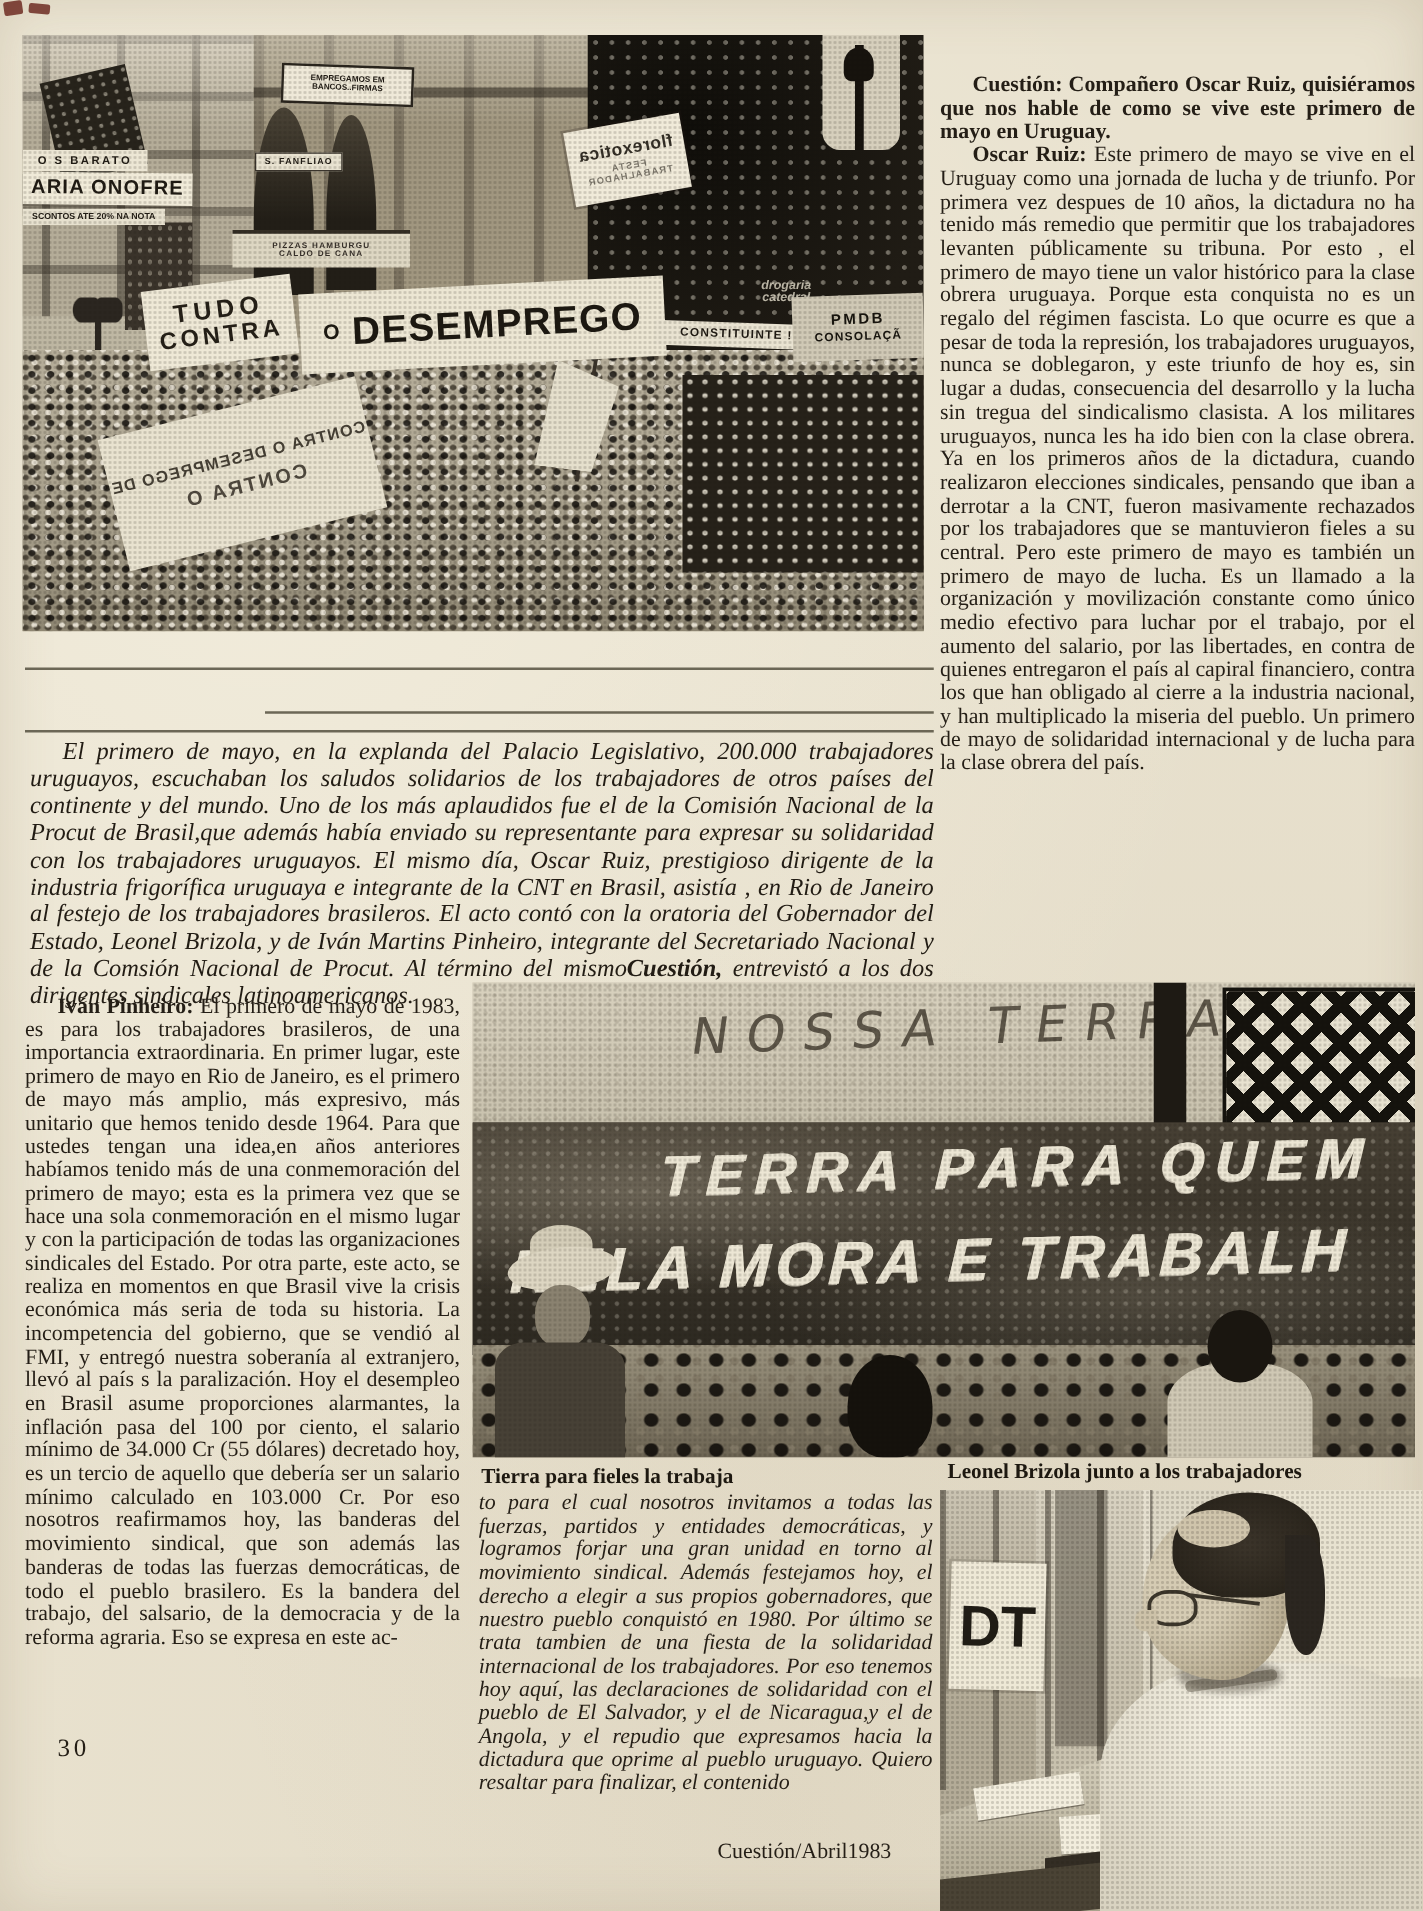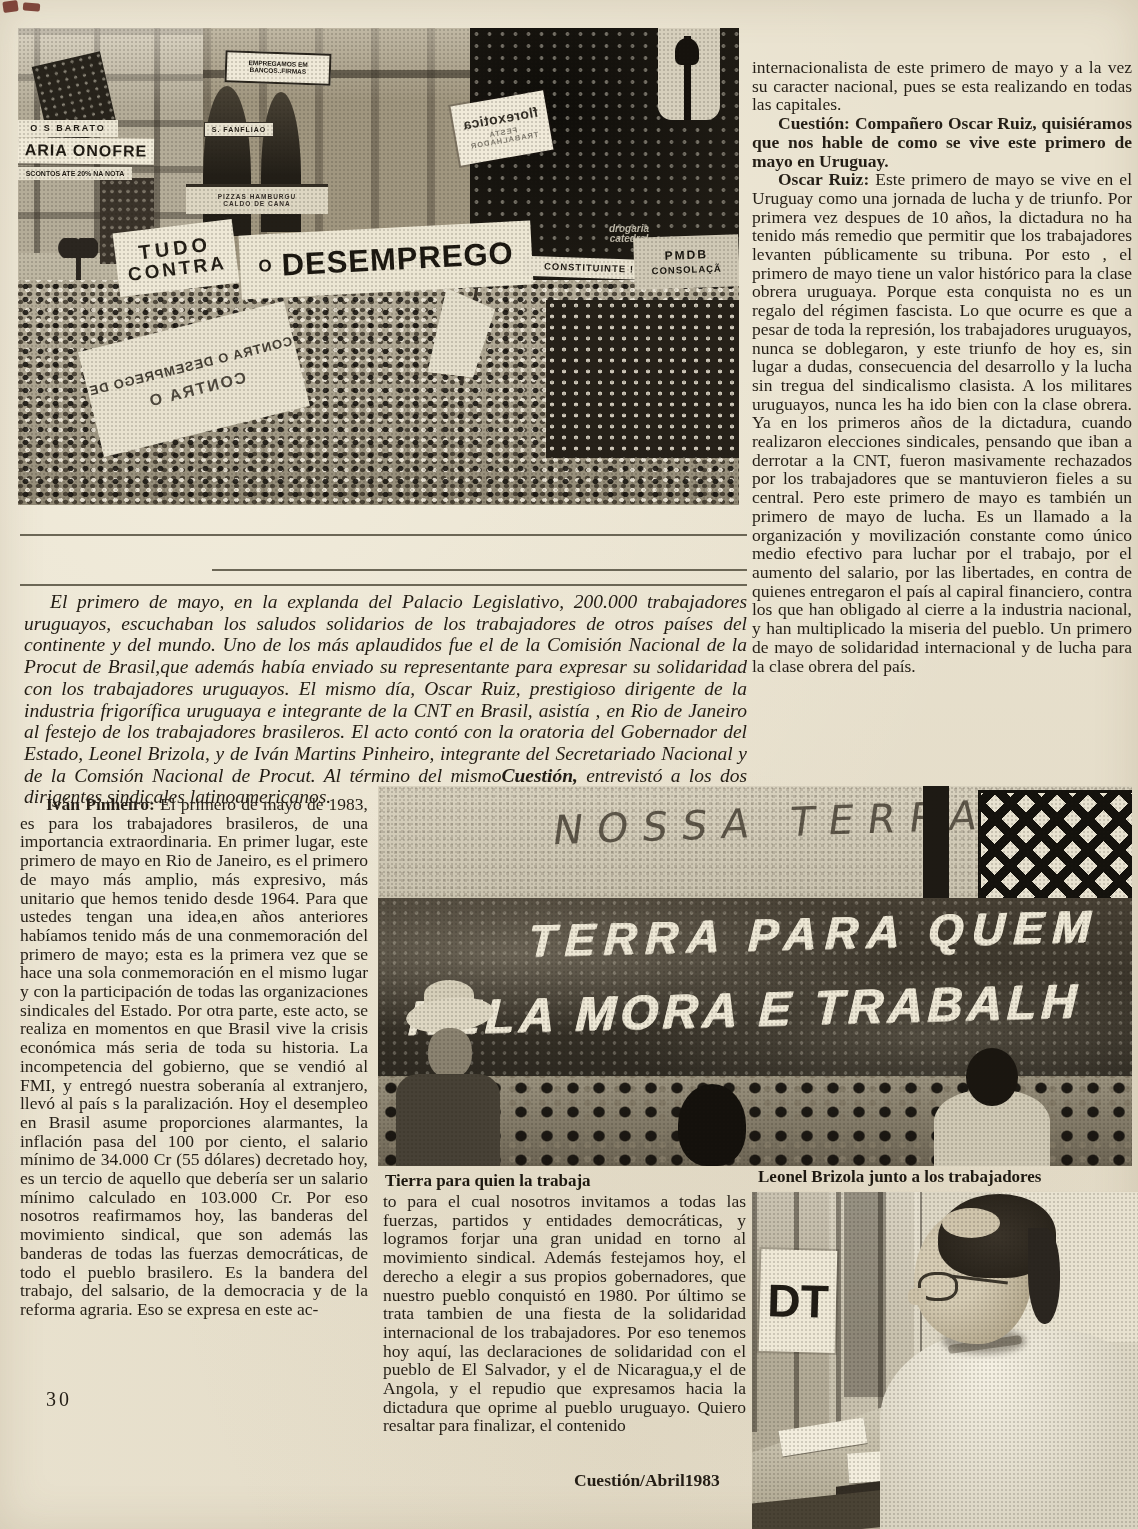--- a/index.html
+++ b/index.html
@@ -108,24 +108,24 @@
   #rule2{left:20px;top:584px;width:727px;height:2px;}
   #headline{left:20px;top:533px;margin:0;font-size:56px;font-weight:800;letter-spacing:0;color:#16110b;line-height:1;}
   
   .col{position:absolute;text-align:justify;font-size:17.5px;line-height:18.7px;color:#241e16;}
   .col p{margin:0;}
   .indent{text-indent:26px;}
   .boldp{font-weight:bold;}
   .lbl{font-weight:bold;}
   #intro{left:24px;top:591px;width:723px;font-size:19.5px;line-height:21.7px;font-style:italic;text-align:justify;text-indent:26px;color:#221c14;margin:0;position:absolute;}
   #colLeft{left:20px;top:795px;width:348px;}
-  #colMid{left:383px;top:1192px;width:363px;}
+  #colMid{left:383px;top:1192px;width:363px;font-style:italic;}
   #colRight{left:752px;top:58px;width:380px;}
   #pageNum{position:absolute;left:46px;top:1388px;font-size:20px;letter-spacing:3px;}
-  #credit{position:absolute;left:574px;top:1470px;font-size:17.5px;font-weight:bold;}
+  #credit{position:absolute;left:574px;top:1470px;font-size:17.5px;font-weight:normal;}
   
   #midPhoto{left:378px;top:786px;width:754px;height:380px;background:#cfc8b5;}
   .mp-wall{left:0;top:0;width:754px;height:150px;
     background:linear-gradient(180deg,#d8d1be,#c4bda9);
     background-image:radial-gradient(rgba(70,60,46,.18) 1.4px,transparent 2px),linear-gradient(180deg,#d8d1be,#c4bda9);
     background-size:7px 7px,100% 100%;}
   .mp-graffiti{left:175px;top:12px;width:520px;font-family:"DejaVu Sans",sans-serif;font-size:40px;
     color:rgba(48,41,31,.72);letter-spacing:14px;transform:rotate(-2deg) skewX(-10deg);white-space:nowrap;}
   .mp-flag{left:600px;top:4px;width:152px;height:112px;border:3px solid #14120d;
     background-color:#e8e2d0;
@@ -261,21 +261,20 @@
   <div class="rule" id="ruleMid"></div>
   <div class="rule" id="rule2"></div>
 
   <p id="intro"><span>El primero de mayo, en la explanda del Palacio Legislativo, 200.000 trabajadores uruguayos, escuchaban los saludos solidarios de los trabajadores de otros países del continente y del mundo. Uno de los más aplaudidos fue el de la Comisión Nacional de la Procut de Brasil,que además había enviado su representante para expresar su solidaridad con los trabajadores uruguayos. El mismo día, Oscar Ruiz, prestigioso dirigente de la industria frigorífica uruguaya e integrante de la CNT en Brasil, asistía , en Rio de Janeiro al festejo de los trabajadores brasileros. El acto contó con la oratoria del Gobernador del Estado, Leonel Brizola, y de Iván Martins Pinheiro, integrante del Secretariado Nacional y de la Comsión Nacional de Procut. Al término del mismo</span><b>Cuestión,</b><span> entrevistó a los dos dirigentes sindicales latinoamericanos.</span></p>
 
   <div class="col" id="colLeft">
     <p class="indent"><span class="lbl">Iván Pinheiro:</span><span> El primero de mayo de 1983, es para los trabajadores brasileros, de una importancia extraordinaria. En primer lugar, este primero de mayo en Rio de Janeiro, es el primero de mayo más amplio, más expresivo, más unitario que hemos tenido desde 1964. Para que ustedes tengan una idea,en años anteriores habíamos tenido más de una conmemoración del primero de mayo; esta es la primera vez que se hace una sola conmemoración en el mismo lugar y con la participación de todas las organizaciones sindicales del Estado. Por otra parte, este acto, se realiza en momentos en que Brasil vive la crisis económica más seria de toda su historia. La incompetencia del gobierno, que se vendió al FMI, y entregó nuestra soberanía al extranjero, llevó al país s la paralización. Hoy el desempleo en Brasil asume proporciones alarmantes, la inflación pasa del 100 por ciento, el salario mínimo de 34.000 Cr (55 dólares) decretado hoy, es un tercio de aquello que debería ser un salario mínimo calculado en 103.000 Cr. Por eso nosotros reafirmamos hoy, las banderas del movimiento sindical, que son además las banderas de todas las fuerzas democráticas, de todo el pueblo brasilero. Es la bandera del trabajo, del salsario, de la democracia y de la reforma agraria. Eso se expresa en este ac-</span></p>
   </div>
 
   <div class="col" id="colRight">
-    <p><span>internacionalista de este primero de mayo y a la vez su caracter nacional, pues se esta realizando en todas las capitales.</span></p>
     <p class="indent boldp"><span class="lbl">Cuestión:</span><span> Compañero Oscar Ruiz, quisiéramos que nos hable de como se vive este primero de mayo en Uruguay.</span></p>
     <p class="indent"><span class="lbl">Oscar Ruiz:</span><span> Este primero de mayo se vive en el Uruguay como una jornada de lucha y de triunfo. Por primera vez despues de 10 años, la dictadura no ha tenido más remedio que permitir que los trabajadores levanten públicamente su tribuna. Por esto , el primero de mayo tiene un valor histórico para la clase obrera uruguaya. Porque esta conquista no es un regalo del régimen fascista. Lo que ocurre es que a pesar de toda la represión, los trabajadores uruguayos, nunca se doblegaron, y este triunfo de hoy es, sin lugar a dudas, consecuencia del desarrollo y la lucha sin tregua del sindicalismo clasista. A los militares uruguayos, nunca les ha ido bien con la clase obrera. Ya en los primeros años de la dictadura, cuando realizaron elecciones sindicales, pensando que iban a derrotar a la CNT, fueron masivamente rechazados por los trabajadores que se mantuvieron fieles a su central. Pero este primero de mayo es también un primero de mayo de lucha. Es un llamado a la organización y movilización constante como único medio efectivo para luchar por el trabajo, por el aumento del salario, por las libertades, en contra de quienes entregaron el país al capiral financiero, contra los que han obligado al cierre a la industria nacional, y han multiplicado la miseria del pueblo. Un primero de mayo de solidaridad internacional y de lucha para la clase obrera del país.</span></p>
   </div>
 
   <div class="photo" id="midPhoto">
     <div class="abs mp-wall"></div>
     <div class="abs mp-graffiti">NOSSA TERRA</div>
     <div class="abs mp-pole"></div>
     <div class="abs mp-flag"></div>
     <div class="abs mp-banner">
@@ -286,21 +285,21 @@
     <div class="abs mp-hat-crown"></div>
     <div class="abs mp-hat"></div>
     <div class="abs mp-face"></div>
     <div class="abs mp-body"></div>
     <div class="abs mp-head-c"></div>
     <div class="abs mp-shirt-r"></div>
     <div class="abs mp-head-r"></div>
     <div class="halftone"></div>
   </div>
 
-  <div class="caption" id="capTierra">Tierra para quien la trabaja</div>
+  <div class="caption" id="capTierra">Tierra para fieles la trabaja</div>
   <div class="caption" id="capBrizola">Leonel Brizola junto a los trabajadores</div>
 
   <div class="col" id="colMid">
     <p><span>to para el cual nosotros invitamos a todas las fuerzas, partidos y entidades democráticas, y logramos forjar una gran unidad en torno al movimiento sindical. Además festejamos hoy, el derecho a elegir a sus propios gobernadores, que nuestro pueblo conquistó en 1980. Por último se trata tambien de una fiesta de la solidaridad internacional de los trabajadores. Por eso tenemos hoy aquí, las declaraciones de solidaridad con el pueblo de El Salvador, y el de Nicaragua,y el de Angola, y el repudio que expresamos hacia la dictadura que oprime al pueblo uruguayo. Quiero resaltar para finalizar, el contenido</span></p>
   </div>
 
   <div class="photo" id="bzPhoto">
     <div class="abs bz-frames"></div>
     <div class="abs bz-winD"></div>
     <div class="abs bz-bright"></div>

